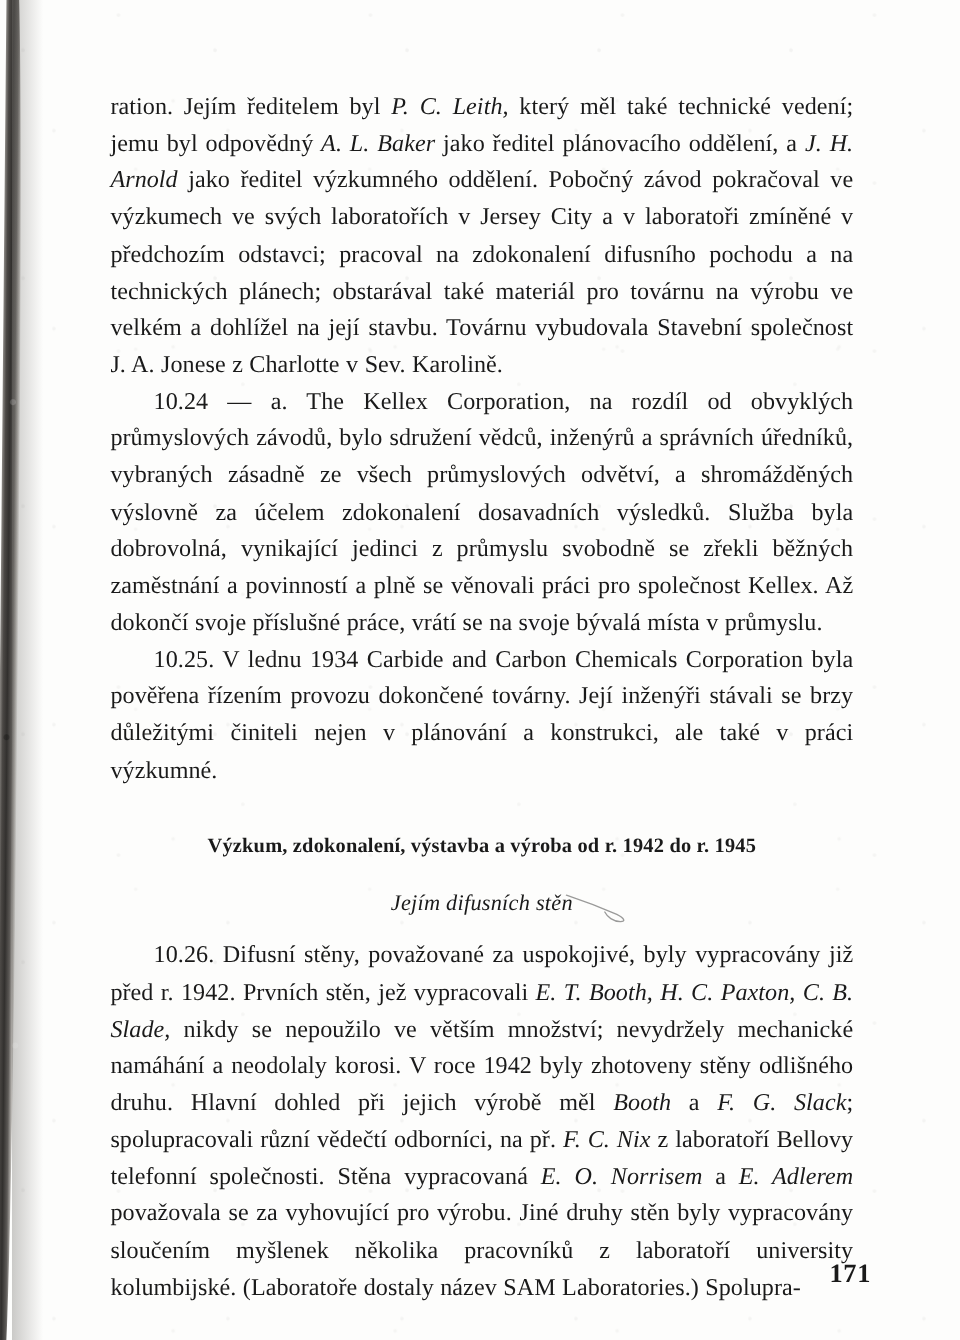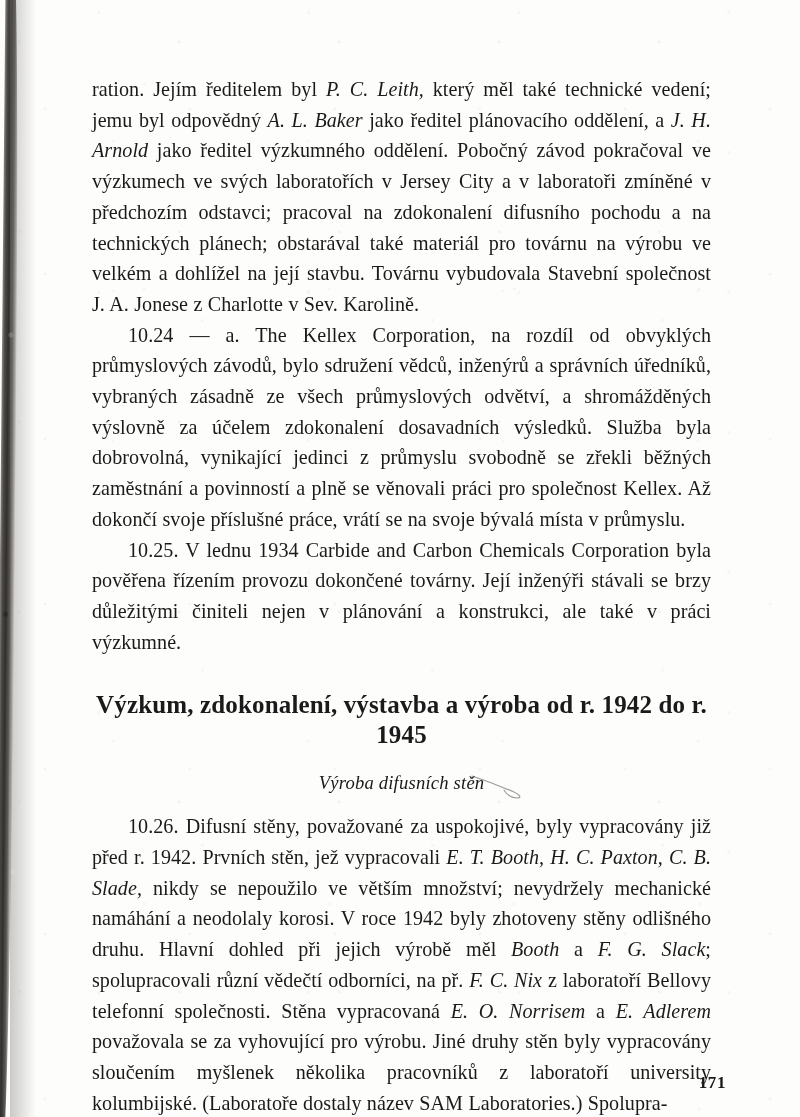--- a/index.html
+++ b/index.html
@@ -98,21 +98,21 @@
   }
   p.body.indent {
     text-indent: 36px;
   }
   p.body i, .it {
     font-style: italic;
   }
 
   h2.section-head {
     margin: 0;
-    font-size: 25px;
+    font-size: 17px;
     line-height: 30px;
     font-weight: bold;
     text-align: center;
     letter-spacing: 0.15px;
   }
   .head-gap-top { height: 33px; }
   .head-gap-bottom { height: 18px; }
 
   .subhead-wrap {
     position: relative;
@@ -136,22 +136,22 @@
     width: 58px;
     height: 26px;
     pointer-events: none;
     opacity: 0.55;
   }
   .sub-gap { height: 13px; }
 
   .page-number {
     position: absolute;
     right: 74px;
-    bottom: 24px;
-    font-size: 17px;
+    bottom: 43px;
+    font-size: 22px;
     font-weight: bold;
     letter-spacing: 0.6px;
   }
 </style>
 </head>
 <body>
 
 <div id="page">
 
   <div class="gutter">
@@ -170,21 +170,21 @@
 
     <p class="body indent" id="p2"><span>10.25. V lednu 1934 Carbide and Carbon Chemicals Corporation byla pověřena řízením provozu dokončené továrny. Její inženýři stávali se brzy důležitými činiteli nejen v plánování a konstrukci, ale také v práci výzkumné.</span></p>
 
     <div class="head-gap-top"></div>
 
     <h2 class="section-head">Výzkum, zdokonalení, výstavba a výroba od r. 1942 do r. 1945</h2>
 
     <div class="head-gap-bottom"></div>
 
     <div class="subhead-wrap">
-      <h3 class="sub-head">Výroba difusních stěn</h3>
+      <h3 class="sub-head">Jejím difusních stěn</h3>
       <svg class="flourish" viewBox="0 0 58 26">
         <path d="M2 2 C 14 6, 30 12, 44 18 C 50 21, 52 24, 47 24 C 41 24, 36 20, 34 16" fill="none" stroke="#4a4a4a" stroke-width="1.1" stroke-linecap="round"></path>
       </svg>
     </div>
 
     <div class="sub-gap"></div>
 
     <p class="body indent" id="p3"><span>10.26. Difusní stěny, považované za uspokojivé, byly vypracovány již před r. 1942. Prvních stěn, jež vypracovali </span><span class="it">E. T. Booth,</span><span> </span><span class="it">H. C. Paxton, C. B. Slade,</span><span> nikdy se nepoužilo ve větším množství; nevydržely mechanické namáhání a neodolaly korosi. V roce 1942 byly zhotoveny stěny odlišného druhu. Hlavní dohled při jejich výrobě měl </span><span class="it">Booth</span><span> a </span><span class="it">F. G. Slack</span><span>; spolupracovali různí vědečtí odborníci, na př. </span><span class="it">F. C. Nix</span><span> z laboratoří Bellovy telefonní společnosti. Stěna vypracovaná </span><span class="it">E. O. Norrisem</span><span> a </span><span class="it">E. Adlerem</span><span> považovala se za vyhovující pro výrobu. Jiné druhy stěn byly vypracovány sloučením myšlenek několika pracovníků z laboratoří university kolumbijské. (Laboratoře dostaly název SAM Laboratories.) Spolupra-</span></p>
 
   </div>

